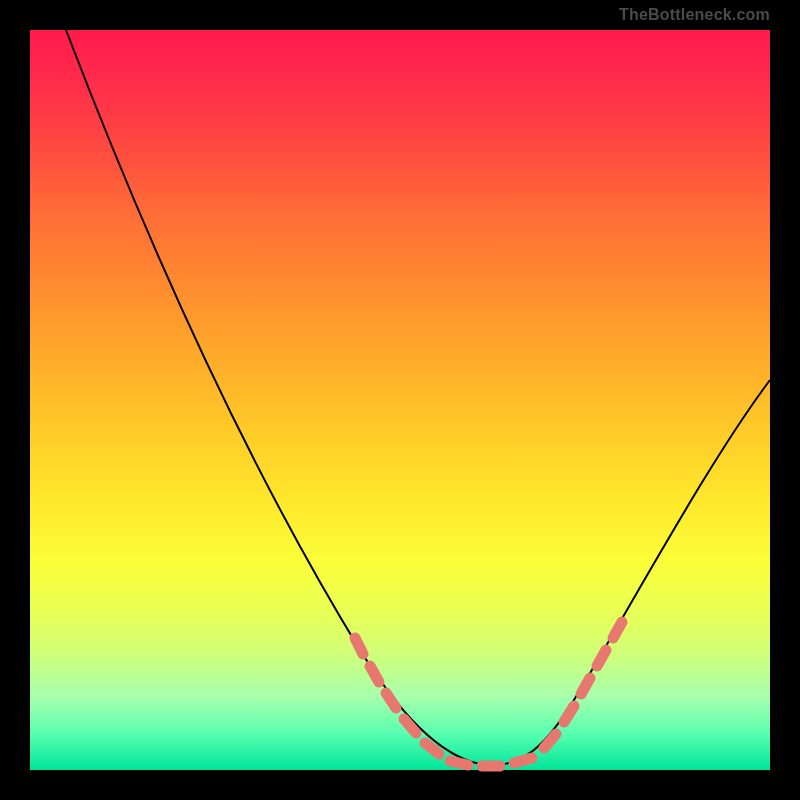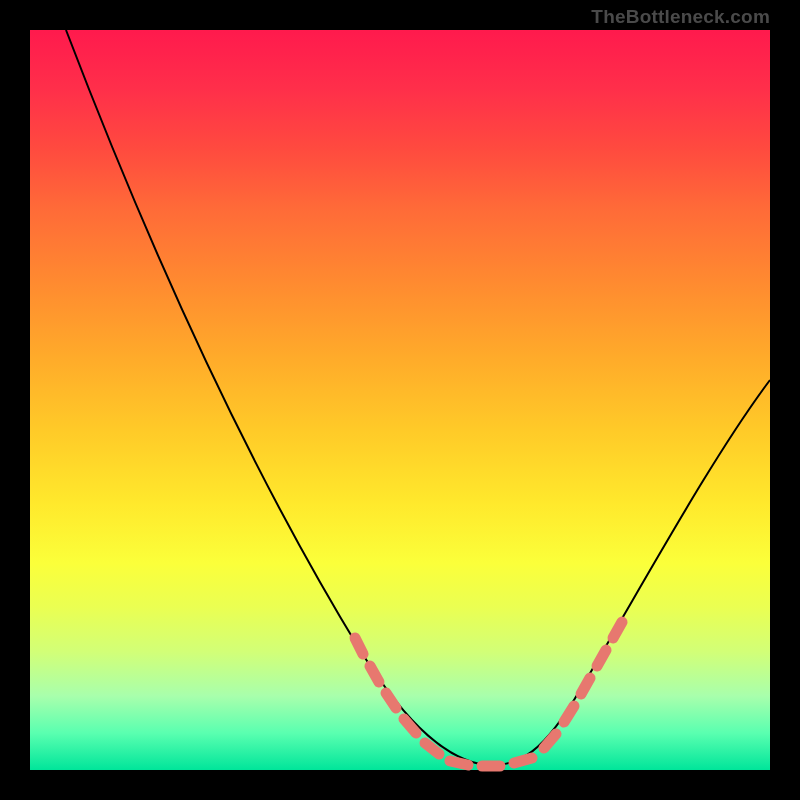--- a/index.html
+++ b/index.html
@@ -41,21 +41,21 @@
       #a8ffac 90%,
       #5affb0 95%,
       #00e59a 100%
     );
   }
   .watermark {
     position: absolute;
     top: 6px;
     right: 30px;
     color: #4a4a4a;
-    font-size: 19px;
+    font-size: 16px;
     font-weight: 600;
     letter-spacing: 0.2px;
   }
   svg.curve {
     position: absolute;
     top: 0;
     left: 0;
     width: 740px;
     height: 740px;
     overflow: visible;

